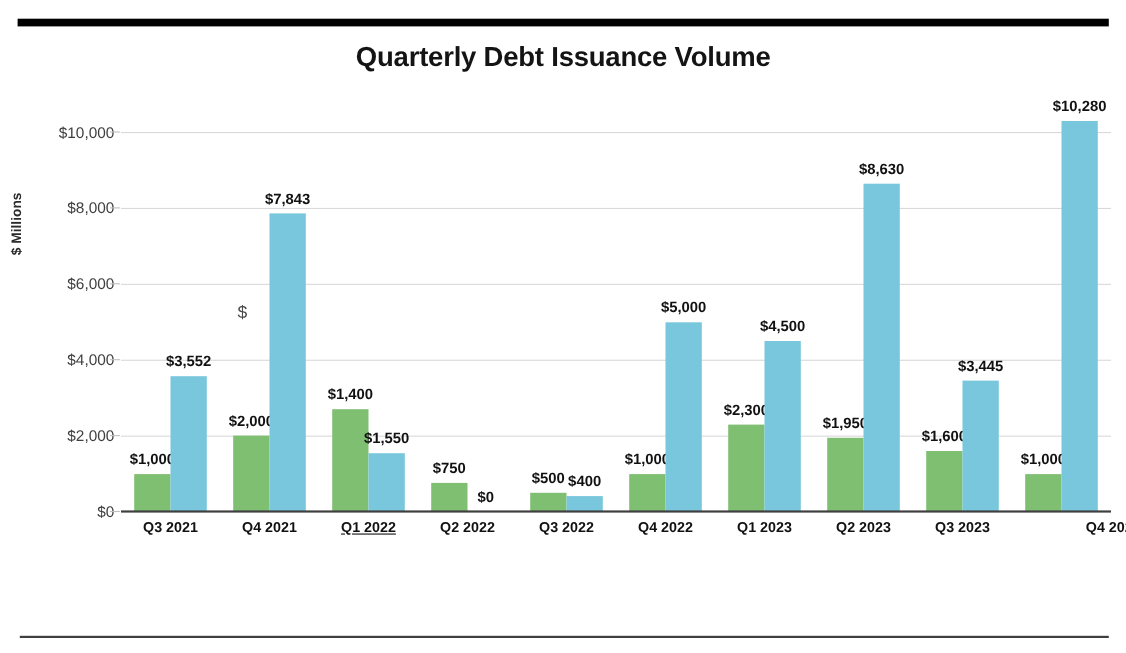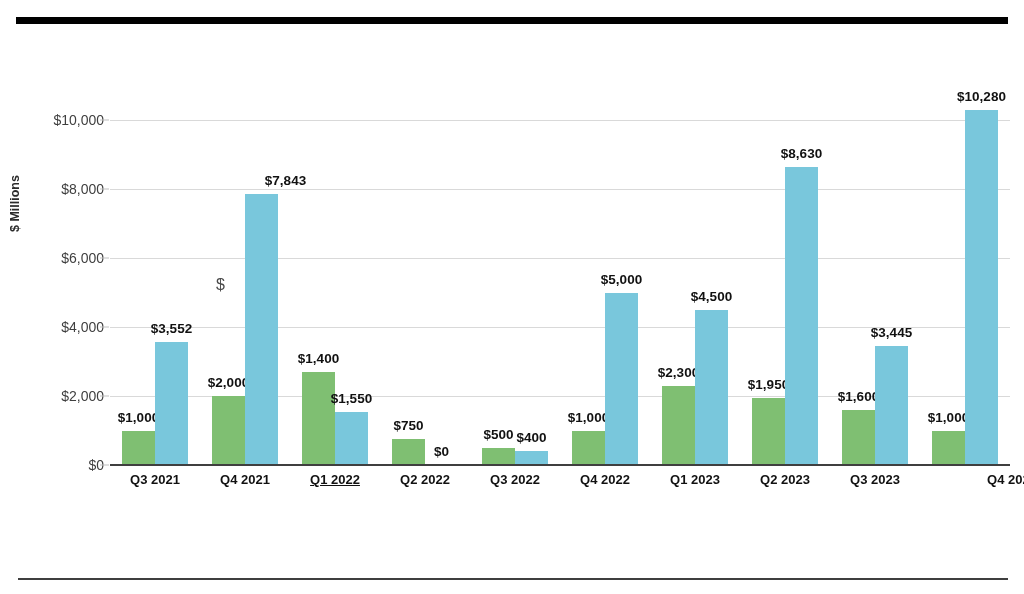--- a/index.html
+++ b/index.html
@@ -187,20 +187,21 @@
     background: #3f3f3f;
   }
 </style>
 </head>
 <body>
 
 <div id="slide">
 
   <div id="top-rule"></div>
 
+  <div id="chart-title">Quarterly Debt Issuance Volume</div>
 
   <div id="y-axis-title">$ Millions</div>
 
   <div id="y-ticks">
       <div class="ytick-label" style="top: 120px;">$10,000</div>
       <div class="ytick-mark" style="top: 120px;"></div>
       <div class="ytick-label" style="top: 189px;">$8,000</div>
       <div class="ytick-mark" style="top: 189px;"></div>
       <div class="ytick-label" style="top: 258px;">$6,000</div>
       <div class="ytick-mark" style="top: 258px;"></div>
@@ -218,21 +219,21 @@
       <div class="gridline" style="top: 163px;"></div>
       <div class="gridline" style="top: 232px;"></div>
       <div class="gridline" style="top: 301px;"></div>
       <div class="bar ig" style="left: 12px; width: 33px; height: 34.5px; background: rgb(127, 191, 114);"></div>
       <div class="bar-label" style="left: 28.5px; top: 314.5px;">$1,000</div>
       <div class="bar hy" style="left: 45px; width: 33px; height: 122.544px; background: rgb(121, 199, 220);"></div>
       <div class="bar-label" style="left: 61.5px; top: 226.456px;">$3,552</div>
       <div class="bar ig" style="left: 102px; width: 33px; height: 69px; background: rgb(127, 191, 114);"></div>
       <div class="bar-label" style="left: 118.5px; top: 280px;">$2,000</div>
       <div class="bar hy" style="left: 135px; width: 33px; height: 270.584px; background: rgb(121, 199, 220);"></div>
-      <div class="bar-label" style="left: 151.5px; top: 78.4165px; margin-left: 24px;">$7,843</div>
+      <div class="bar-label" style="left: 151.5px; top: 78.4165px;">$7,843</div>
       <div class="bar ig" style="left: 192px; width: 33px; height: 93.15px; background: rgb(127, 191, 114);"></div>
       <div class="bar-label" style="left: 208.5px; top: 255.85px;">$1,400</div>
       <div class="bar hy" style="left: 225px; width: 33px; height: 53.475px; background: rgb(121, 199, 220);"></div>
       <div class="bar-label" style="left: 241.5px; top: 295.525px;">$1,550</div>
       <div class="bar ig" style="left: 282px; width: 33px; height: 25.875px; background: rgb(127, 191, 114);"></div>
       <div class="bar-label" style="left: 298.5px; top: 323.125px;">$750</div>
       <div class="bar-label" style="left: 331.5px; top: 349px;">$0</div>
       <div class="bar ig" style="left: 372px; width: 33px; height: 17.25px; background: rgb(127, 191, 114);"></div>
       <div class="bar-label" style="left: 388.5px; top: 331.75px;">$500</div>
       <div class="bar hy" style="left: 405px; width: 33px; height: 13.8px; background: rgb(121, 199, 220);"></div>

